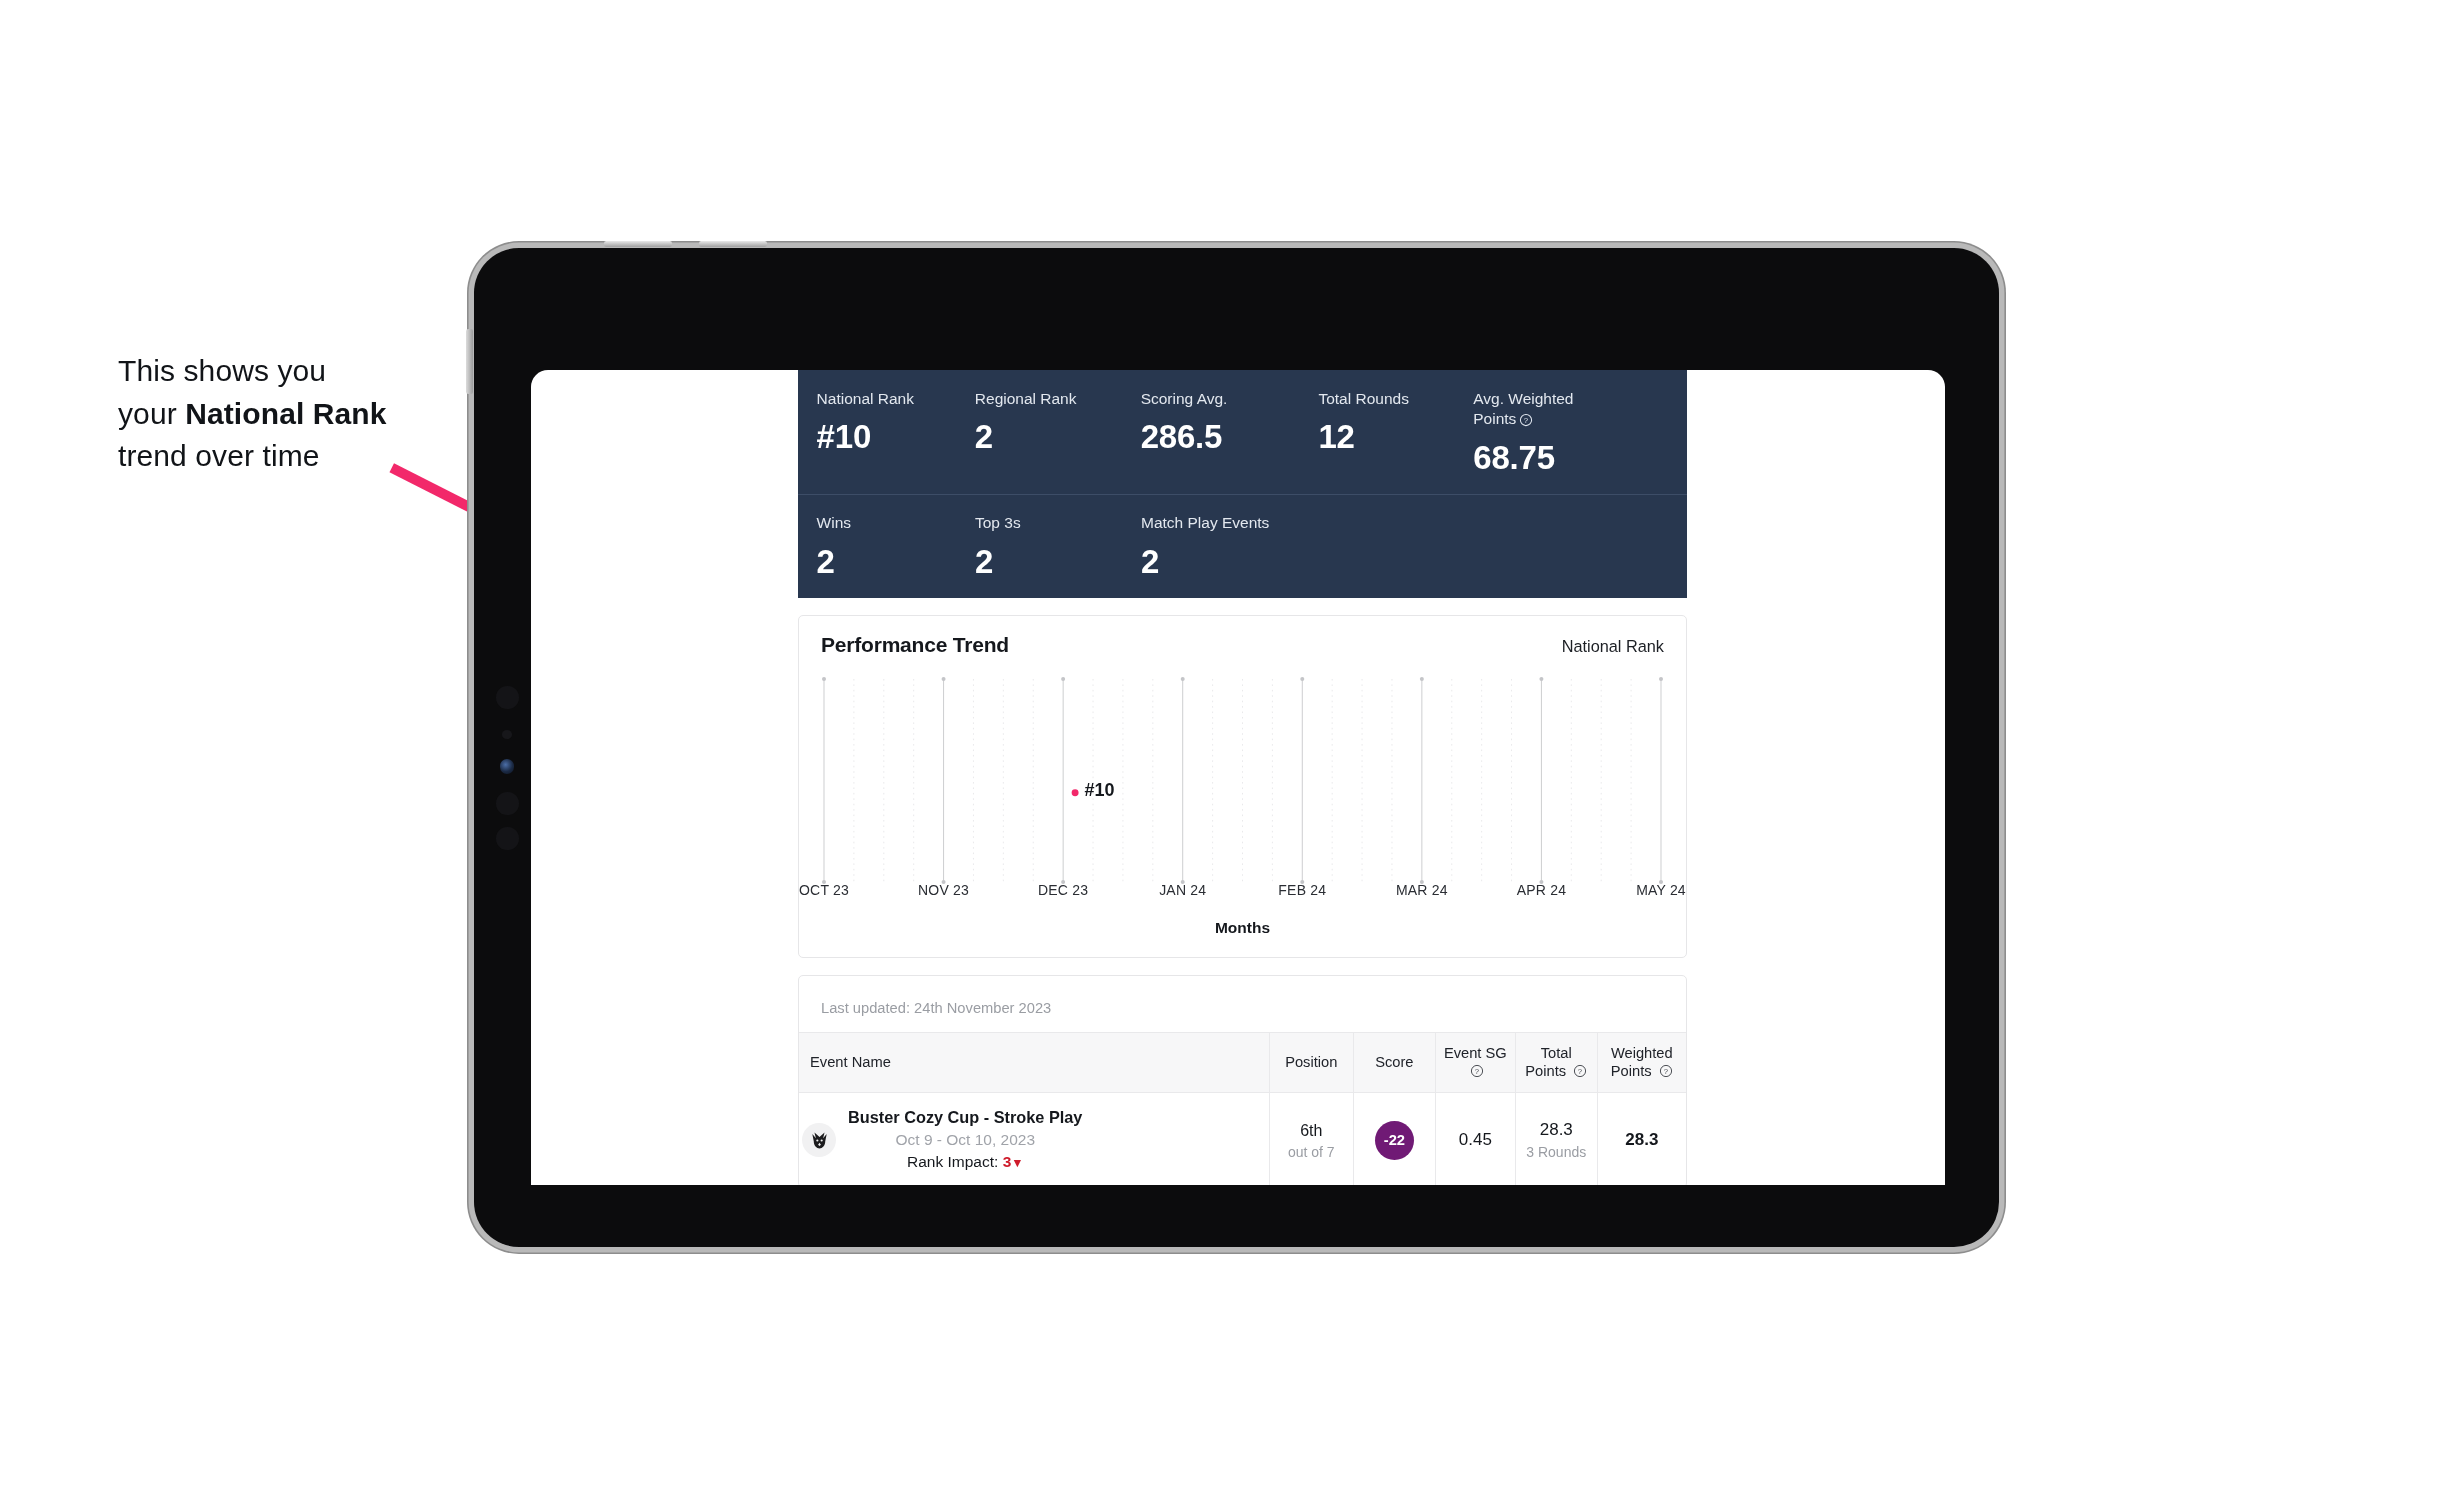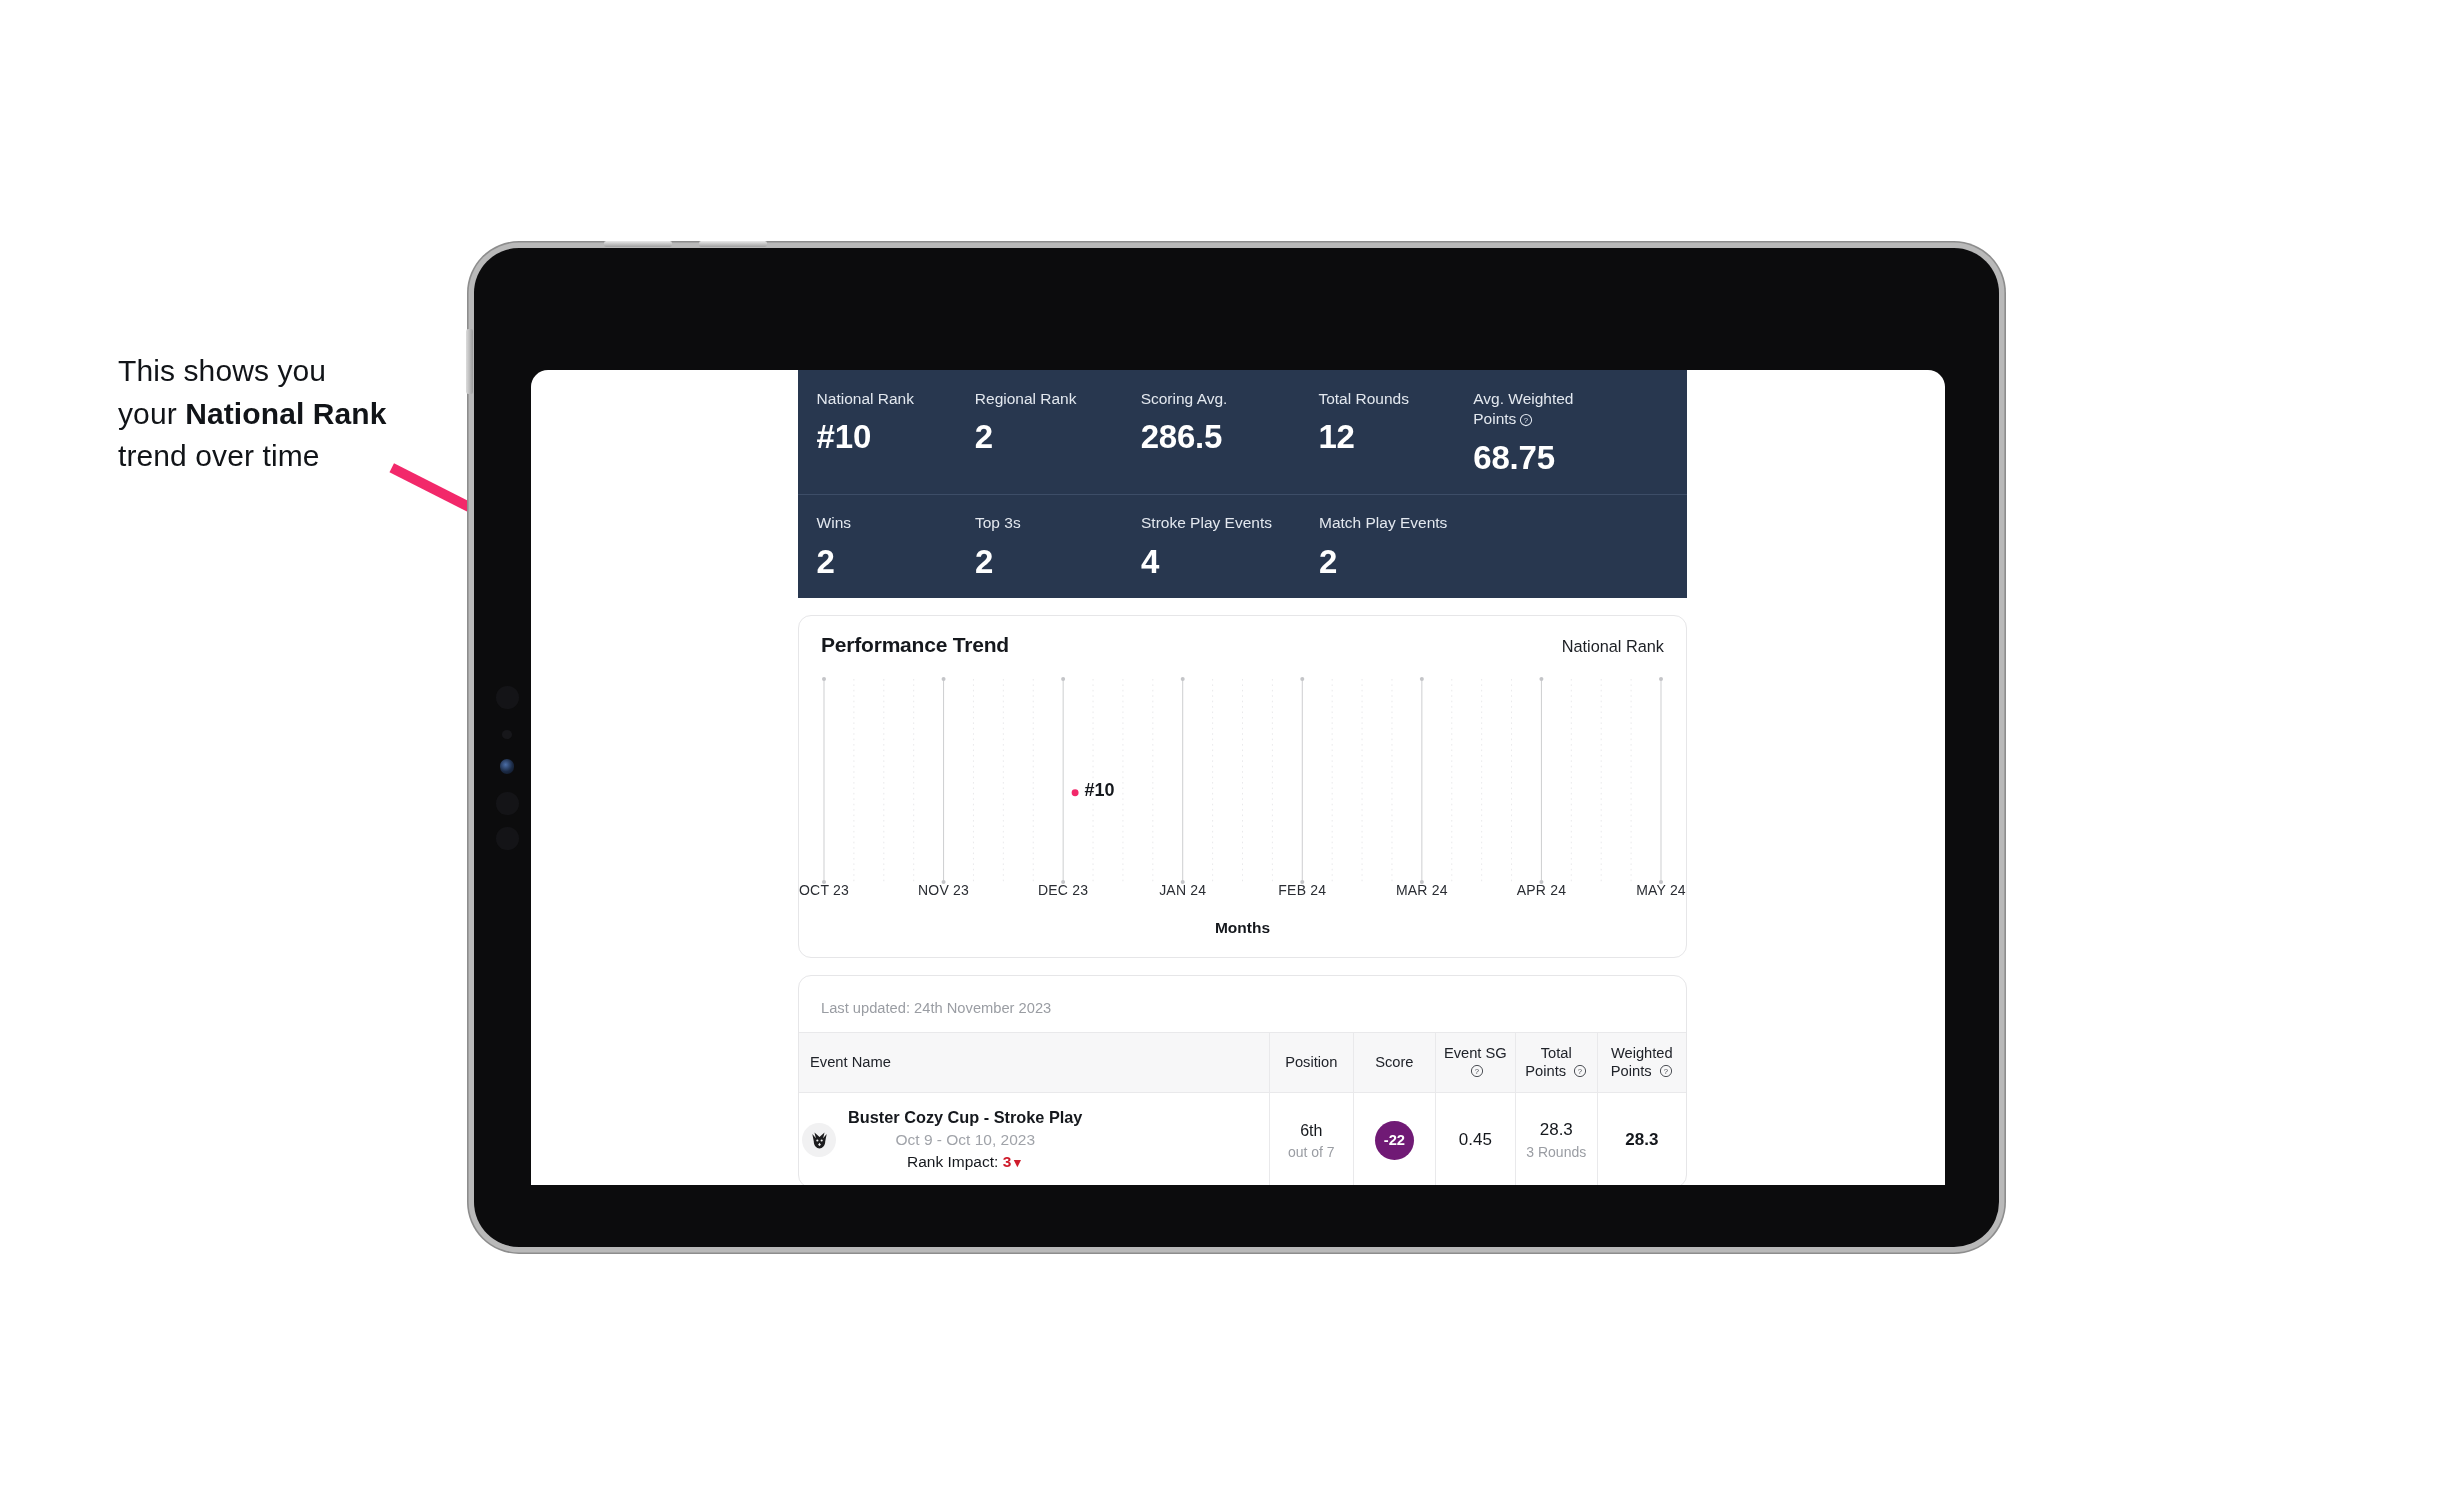--- a/index.html
+++ b/index.html
@@ -83,21 +83,21 @@
   }
   .qmark {
     display: inline-block; width: 14px; height: 14px; vertical-align: -2.3px;
     margin-left: 3.1px;
   }
 
   
   .card {
     background: #ffffff;
     border: 1.2px solid #e6e6e8;
-    border-radius: 13px;
+    border-radius: 5px;
     margin-top: 17px;
     width: 889px;
   }
 
   
   .pt-head {
     display: flex; align-items: baseline; justify-content: space-between;
     padding: 17px 22px 0 22px;
   }
   .pt-title { font-size: 21px; font-weight: 700; color: #15181d; letter-spacing: -0.2px; }
@@ -241,24 +241,20 @@
           </div>
 
           <div class="stats-row">
             <div class="stat">
               <div class="stat-label">Wins</div>
               <div class="stat-value">2</div>
             </div>
             <div class="stat">
               <div class="stat-label">Top 3s</div>
               <div class="stat-value">2</div>
-            </div>
-            <div class="stat">
-              <div class="stat-label">Stroke Play Events</div>
-              <div class="stat-value">4</div>
             </div>
             <div class="stat">
               <div class="stat-label">Match Play Events</div>
               <div class="stat-value">2</div>
             </div>
           </div>
         </div>
 
         <div class="card">
           <div class="pt-head">

